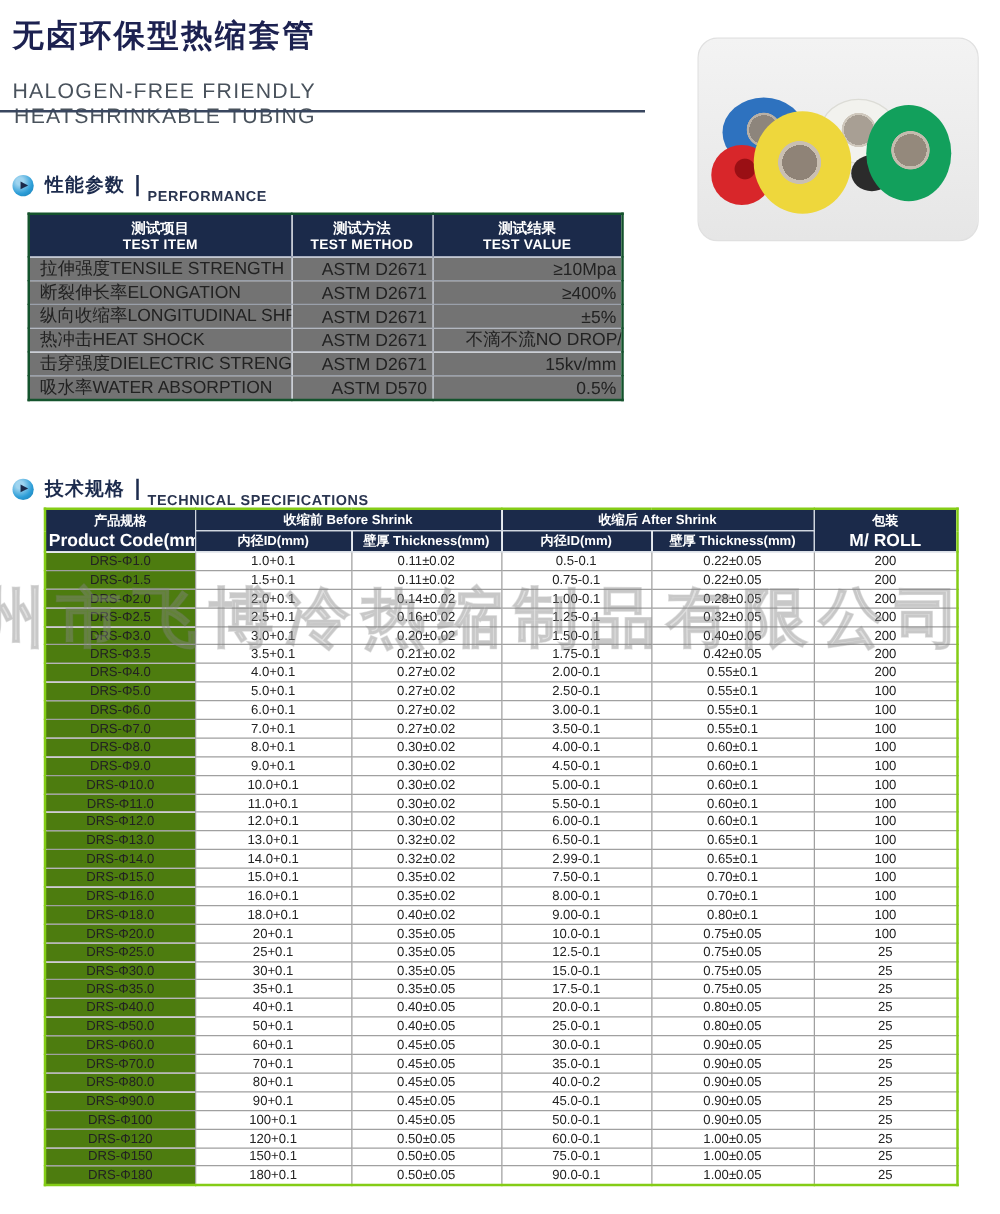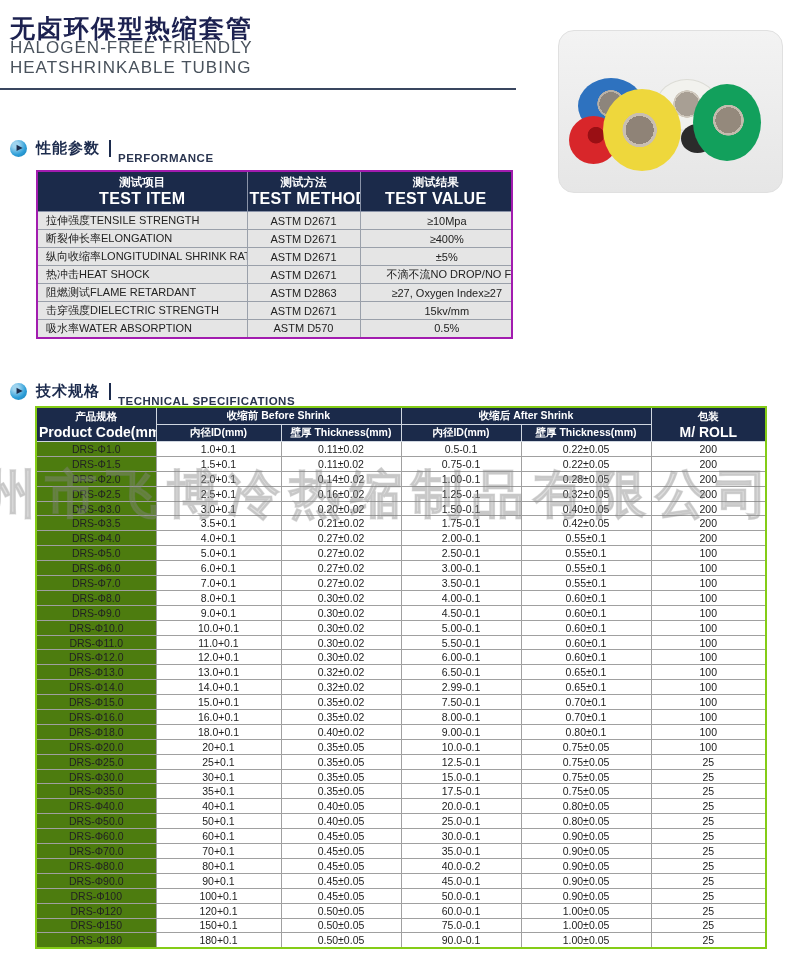--- a/index.html
+++ b/index.html
@@ -3,22 +3,22 @@
 <meta charset="utf-8">
 <style>
   * { margin:0; padding:0; box-sizing:border-box; }
   html,body { background:#fff; }
   body { font-family:"Liberation Sans", sans-serif; }
   #page { position:relative; width:800px; height:971px; background:#ffffff; overflow:hidden; }
 
   
   .title-cn { position:absolute; left:10px; top:12px; font-size:25px; font-weight:700;
               color:#1c2150; letter-spacing:2px; }
-  .subtitle { position:absolute; left:10px; top:38px; font-size:17px; line-height:20px;
-              color:#49525c; font-weight:500; letter-spacing:1px; }
+  .subtitle { position:absolute; left:10px; top:63px; font-size:17px; line-height:20px;
+              color:#49525c; font-weight:500; letter-spacing:1px;text-align:right; }
   .header-rule { position:absolute; left:0; top:88px; width:516px; height:2px; background:#39465f; }
 
   
   .photo-card { position:absolute; left:558px; top:30px; width:225px; height:163px;
                 background:linear-gradient(180deg,#f3f3f3,#e6e6e6); border-radius:16px;
                 border:1px solid #e0e0e0; overflow:hidden; }
   .roll { position:absolute; border-radius:50%; }
   .roll-blue  { left:19px;  top:47px; width:66px; height:56px; z-index:1;
                 background:radial-gradient(circle at 50% 46%, #8d857c 0 26%, #b9b0a5 26% 30%, #2e72bf 31%); }
   .roll-red   { left:10px;  top:85px; width:49px; height:48px; z-index:2;
@@ -41,31 +41,31 @@
             line-height:1; padding-left:2px; }
   .sec-cn { font-size:15px; font-weight:700; color:#1c2b4d; letter-spacing:1px; }
   .sec-bar { width:2px; height:17px; background:#1c2b4d; margin:0 7px 0 9px; }
   .sec-en { font-size:11.5px; font-weight:700; color:#2a3550; letter-spacing:0.5px; margin-top:20px; }
 
   
   table { border-collapse:collapse; table-layout:fixed; }
   td, th { overflow:hidden; white-space:nowrap; }
 
   
-  .perf-table { position:absolute; left:36px; top:170px; width:475px;
-                border:2px solid #a21caf; }
+  .perf-table { position:absolute; left:22px; top:170px; width:475px;
+                border:2px solid #14532d; }
   .perf-table th { background:#1b2a4a; color:#ffffff; font-weight:700;
                    border:1px solid #8a93a8; padding:3px 2px; }
   .perf-table th .cn { font-size:11.5px; }
-  .perf-table th .en { font-size:16px; font-weight:700; letter-spacing:0.3px; }
-  .perf-table td { border:1px solid #9aa0aa; font-size:11px; color:#222;
-                   height:18px; padding:0 4px; background:#e5e5e5; }
+  .perf-table th .en { font-size:11px; font-weight:700; letter-spacing:0.3px; }
+  .perf-table td { border:1px solid #9aa0aa; font-size:14px; color:#222;
+                   height:18px; padding:0 4px; background:#737373; }
   .perf-table td:nth-child(1) { text-align:left; padding-left:8px; }
-  .perf-table td:nth-child(2) { text-align:center; }
-  .perf-table td:nth-child(3) { text-align:center; padding-left:26px; }
+  .perf-table td:nth-child(2) { text-align:right; }
+  .perf-table td:nth-child(3) { text-align:right; padding-left:26px; }
 
   
   .spec-table { position:absolute; left:35px; top:406px; width:730px;
                 border:2px solid #84cc16; }
   .spec-table th { background:#1b2a4a; color:#ffffff; font-weight:700;
                    border:1px solid #cfd6e0; font-size:10.5px; padding:1px 2px; height:16px; }
   .spec-table th .cn { font-size:10.5px; }
   .spec-table th .en { font-size:14px; font-weight:700; }
   .spec-table td { border:1px solid #a0a0a0; font-size:10.5px; color:#222;
                    height:14.9px; padding:0 3px; text-align:center; background:#fff; }
@@ -139,25 +139,20 @@
         </tr>
         <tr>
           <td>纵向收缩率LONGITUDINAL SHRINK RATIO</td>
           <td>ASTM D2671</td>
           <td>±5%</td>
         </tr>
         <tr>
           <td>热冲击HEAT SHOCK</td>
           <td>ASTM D2671</td>
           <td>不滴不流NO DROP/NO FLOW</td>
-        </tr>
-        <tr>
-          <td>阻燃测试FLAME RETARDANT</td>
-          <td>ASTM D2863</td>
-          <td>≥27, Oxygen Index≥27</td>
         </tr>
         <tr>
           <td>击穿强度DIELECTRIC STRENGTH</td>
           <td>ASTM D2671</td>
           <td>15kv/mm</td>
         </tr>
         <tr>
           <td>吸水率WATER ABSORPTION</td>
           <td>ASTM D570</td>
           <td>0.5%</td>

